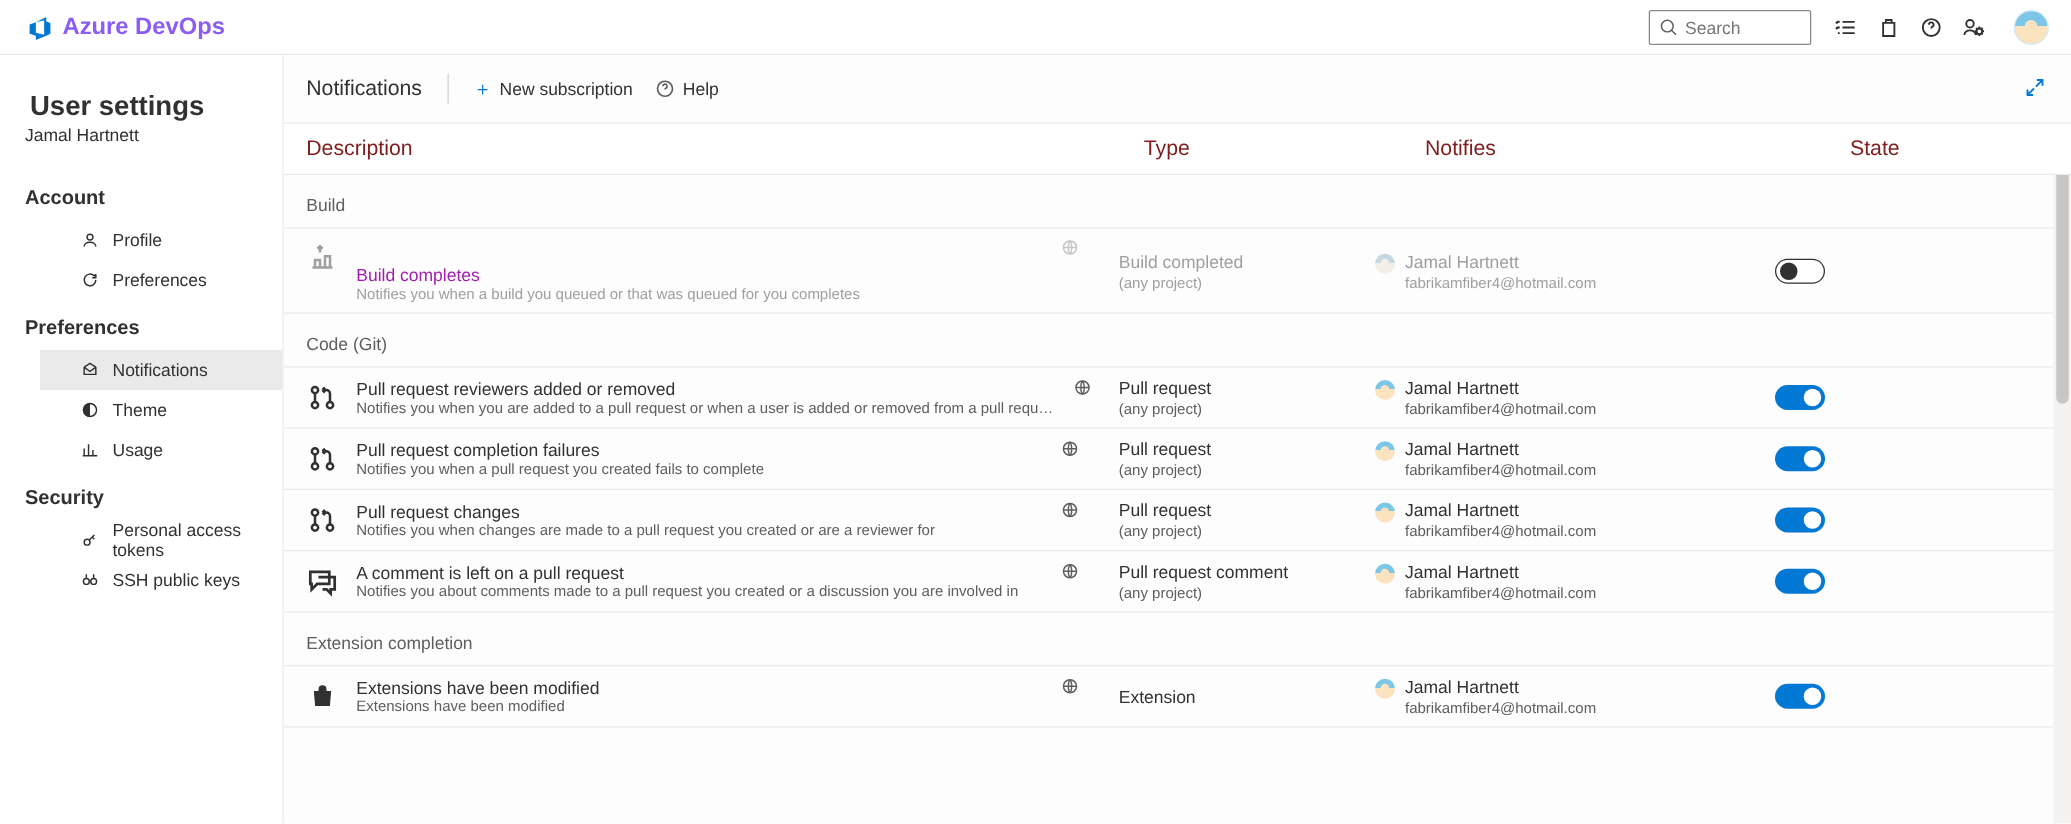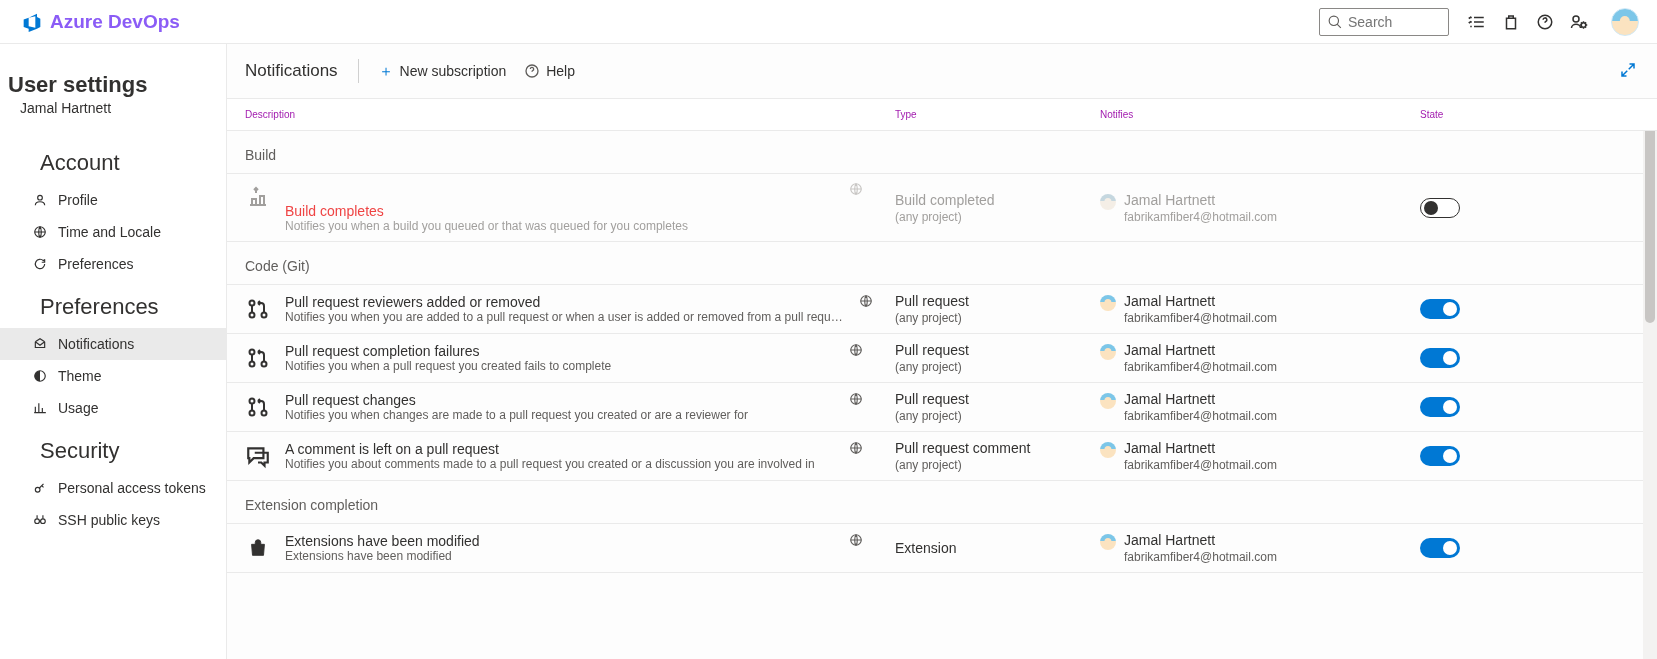--- a/index.html
+++ b/index.html
@@ -49,31 +49,30 @@
     width:40%; height:40%; border-radius:50%; background:#fbe3c0;
   }
 
   
   .layout { display: flex; height: calc(100% - 44px); }
   .sidebar {
     width: 227px; border-right: 1px solid #eaeaea;
     padding: 28px 0 0 0;
     overflow-y:auto;
   }
-  .sidebar .page-title { font-size: 22px; font-weight: 600; padding: 0 8px; }
+  .sidebar .page-title { font-size: 22px; font-weight: 600; padding: 0 24px; }
   .sidebar .page-sub   { font-size: 14px; color: #323130; padding: 2px 20px 20px; }
   .sidebar .section-head {
-    font-size: 22px; font-weight: 400; color: #323130;
+    font-size: 16px; font-weight: 700; color: #323130;
     padding: 14px 20px 8px;
-    margin-left: 20px;
   }
   .sidebar .nav-item {
     display: flex; align-items: center; gap: 10px;
     height: 32px; padding: 0 20px 0 32px;
-    font-size: 14px; color: #323130; cursor: pointer;
+    font-size: 14px; color: #323130; cursor: pointer; margin-left: 32px;
   }
   .sidebar .nav-item.selected { background: #eaeaea; }
   .sidebar .nav-item .micon { width:16px; height:16px; display:flex;align-items:center;justify-content:center; color:#323130; flex-shrink:0;}
 
   
   .main { flex: 1; display: flex; flex-direction: column; overflow:hidden; background:#fdfdfd;}
   .cmdbar {
     display: flex; align-items: center; gap: 18px;
     height: 54px; padding: 0 18px;
   }
@@ -89,22 +88,23 @@
   .expand-btn { width:20px; height:20px; color:#0078d4; }
 
   .table-wrap { flex:1; overflow-y:auto; border-top:1px solid #eaeaea; position:relative;}
   .thead {
     position:sticky; top:0; z-index:2;
     display:grid;
     grid-template-columns: 650px 205px 320px 1fr;
     padding: 10px 18px;
     background:#fff;
     border-bottom:1px solid #eaeaea;
-    font-size:10px;
-    color:#a21caf;
+    font-size:17px;
+    color:#7f1d1d;
+    gap:20px;
   }
 
   .group-head {
     padding: 16px 18px 10px;
     font-size: 14px;
     color: #605e5c;
   }
 
   .row {
     display:grid;
@@ -113,21 +113,21 @@
     padding: 8px 18px;
     border-top:1px solid #eaeaea;
   }
   .group .row:last-child { border-bottom:1px solid #eaeaea; }
   .row.disabled { color:#a19f9d; }
 
   .cell-desc { display:flex; gap:14px; align-items:flex-start; }
   .cell-desc .ricon { width:26px; height:26px; margin-top:2px; display:flex;align-items:center;justify-content:center; flex-shrink:0; color:#323130;}
   .row.disabled .cell-desc .ricon { color:#a19f9d; }
   .cell-desc .desc-title { font-size:14px; color:#323130;}
-  .row.disabled .cell-desc .desc-title { color:#ef4444;margin-top:21px;}
+  .row.disabled .cell-desc .desc-title { color:#a21caf;margin-top:21px;}
   .cell-desc .desc-sub   { font-size:12px; color:#605e5c; margin-top:0; max-width:560px; overflow:hidden; white-space:nowrap; text-overflow:ellipsis;}
   .row.disabled .cell-desc .desc-sub { color:#a19f9d;}
 
   .cell-type {}
   .cell-type .type-main { font-size:14px; }
   .cell-type .type-sub  { font-size:12px; color:#605e5c; margin-top:2px;}
   .row.disabled .cell-type .type-sub { color:#a19f9d;}
 
   .cell-notifies { display:flex; align-items:flex-start; gap:8px;}
   .cell-notifies .small-avatar {
@@ -236,29 +236,20 @@
           <svg width="14" height="14" viewBox="0 0 24 24">
             <circle cx="12" cy="8" r="4" fill="none" stroke="currentColor" stroke-width="2"></circle>
             <path d="M4 21c0-4 4-6 8-6s8 2 8 6" fill="none" stroke="currentColor" stroke-width="2"></path>
           </svg>
         </span>
       <span>Profile</span>
     </div>
     <div class="nav-item">
       <span class="micon">
           <svg width="14" height="14" viewBox="0 0 24 24">
-            <circle cx="12" cy="12" r="9" fill="none" stroke="currentColor" stroke-width="2"></circle>
-            <path d="M3 12h18M12 3c3 3 3 15 0 18M12 3c-3 3-3 15 0 18" fill="none" stroke="currentColor" stroke-width="2"></path>
-          </svg>
-        </span>
-      <span>Time and Locale</span>
-    </div>
-    <div class="nav-item">
-      <span class="micon">
-          <svg width="14" height="14" viewBox="0 0 24 24">
             <path d="M20 12a8 8 0 1 1-2.3-5.7L20 4M20 4v5h-5" fill="none" stroke="currentColor" stroke-width="2"></path>
           </svg>
         </span>
       <span>Preferences</span>
     </div>
 
     <div class="section-head">Preferences</div>
     <div class="nav-item selected">
       <span class="micon">
           <svg width="14" height="14" viewBox="0 0 24 24">

